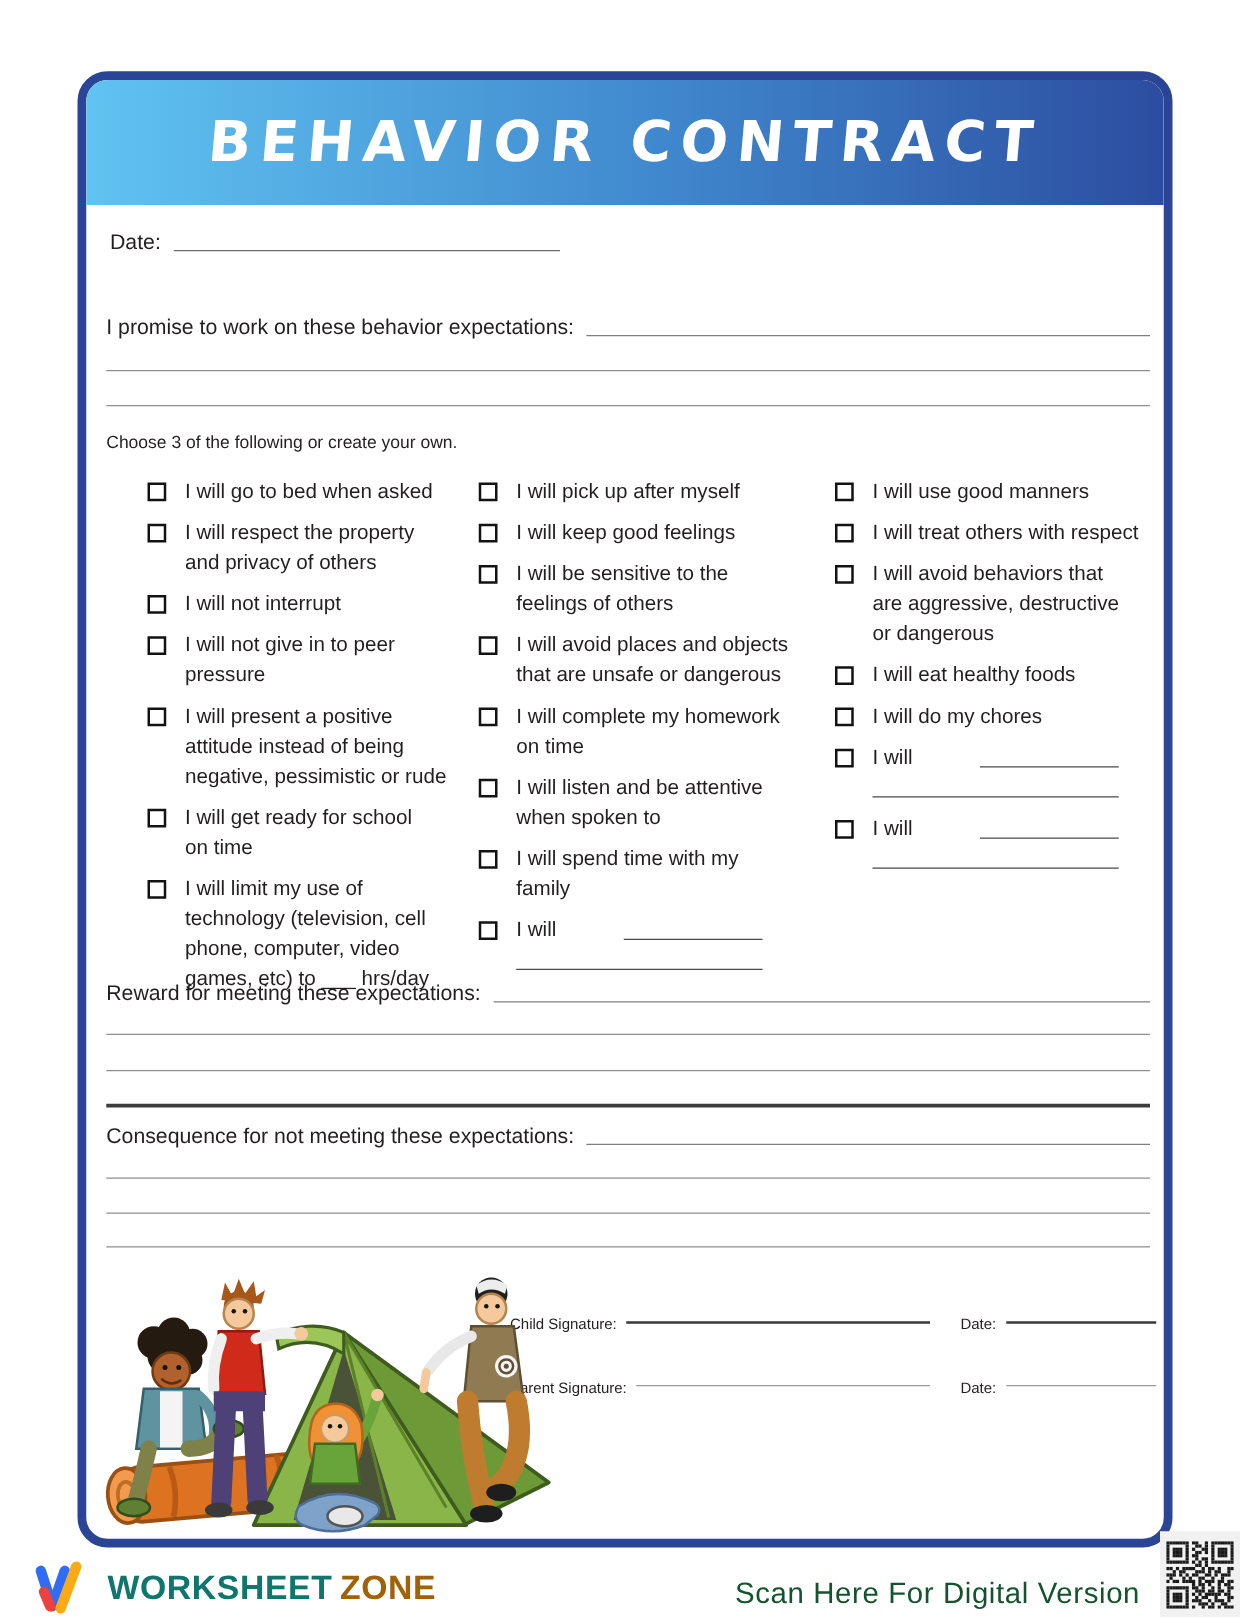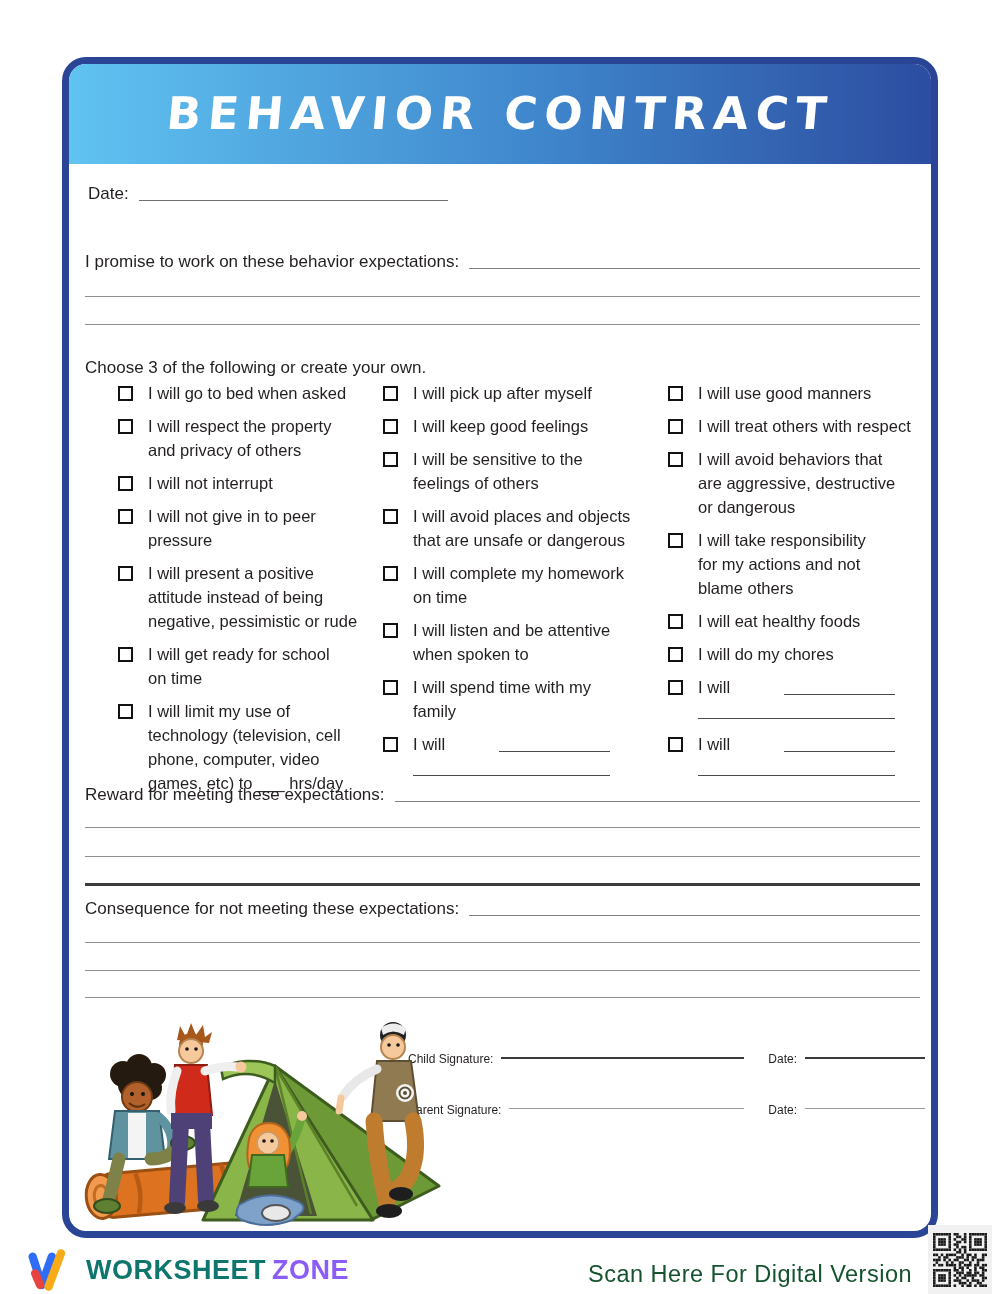--- a/index.html
+++ b/index.html
@@ -29,21 +29,21 @@
   .sig-row{position:absolute;display:flex;align-items:center;font-size:12px;width:517px;}
   .sig-line{flex:1;margin-left:8px;margin-bottom:3px;height:0;}
   .sig-line.dark{border-bottom:2.2px solid #3a3a3a;}
   .sig-line.lite{border-bottom:1.6px solid #9a9a9a;}
   .date-line{width:120px;margin-left:8px;margin-bottom:3px;height:0;}
   .date-gap{margin-left:24px;}
   .illustration{position:absolute;left:2px;top:944px;width:372px;height:222px;}
   .logo{position:absolute;left:26px;top:1246px;display:flex;align-items:center;}
   .brand{font-size:27px;font-weight:bold;letter-spacing:0.5px;margin-left:10px;}
   .brand .b1{color:#0f766e;}
-  .brand .b2{color:#8b5cf6;margin-left:6px;}
+  .brand .b2{color:#a16207;margin-left:6px;}
   .scan-text{position:absolute;left:588px;top:1261px;font-size:23.5px;color:#14532d;letter-spacing:0.5px;}
   .qr{position:absolute;left:928px;top:1225px;width:64px;height:69px;background:#f1f1f1;
       display:flex;align-items:center;justify-content:center;}
 </style>
 </head>
 <body>
 
 <div class="canvas">
 
   <div class="page">
@@ -57,21 +57,21 @@
       <span class="lead-line" style="border-color:#6f6f6f;"></span>
     </div>
 
     <div class="abs flexrow" style="left:16px;top:188px;width:835px;">
       <span class="lbl">I promise to work on these behavior expectations:</span>
       <span class="lead-line"></span>
     </div>
     <div class="rule" style="left:16px;top:232px;width:835px;"></div>
     <div class="rule" style="left:16px;top:260px;width:835px;"></div>
 
-    <div class="abs lbl" style="left:16px;top:294px;font-size:17px;">Choose 3 of the following or create your own.</div>
+    <div class="abs lbl" style="left:16px;top:281px;font-size:14px;">Choose 3 of the following or create your own.</div>
 
     <div class="col" style="left:49px;width:244px;">
         <div class="check-item">
           <span class="checkbox"></span>
           <div class="item-body">
             <span class="item-text">I will go to bed when asked</span>
           </div>
         </div>
         <div class="check-item">
           <span class="checkbox"></span>
@@ -189,28 +189,20 @@
           <div class="item-body">
             <span class="item-text">I will treat others with respect</span>
           </div>
         </div>
         <div class="check-item">
           <span class="checkbox"></span>
           <div class="item-body">
             <span class="item-text">I will avoid behaviors that
 are aggressive, destructive
 or dangerous</span>
-          </div>
-        </div>
-        <div class="check-item">
-          <span class="checkbox"></span>
-          <div class="item-body">
-            <span class="item-text">I will take responsibility
-for my actions and not
-blame others</span>
           </div>
         </div>
         <div class="check-item">
           <span class="checkbox"></span>
           <div class="item-body">
             <span class="item-text">I will eat healthy foods</span>
           </div>
         </div>
         <div class="check-item">
           <span class="checkbox"></span>

